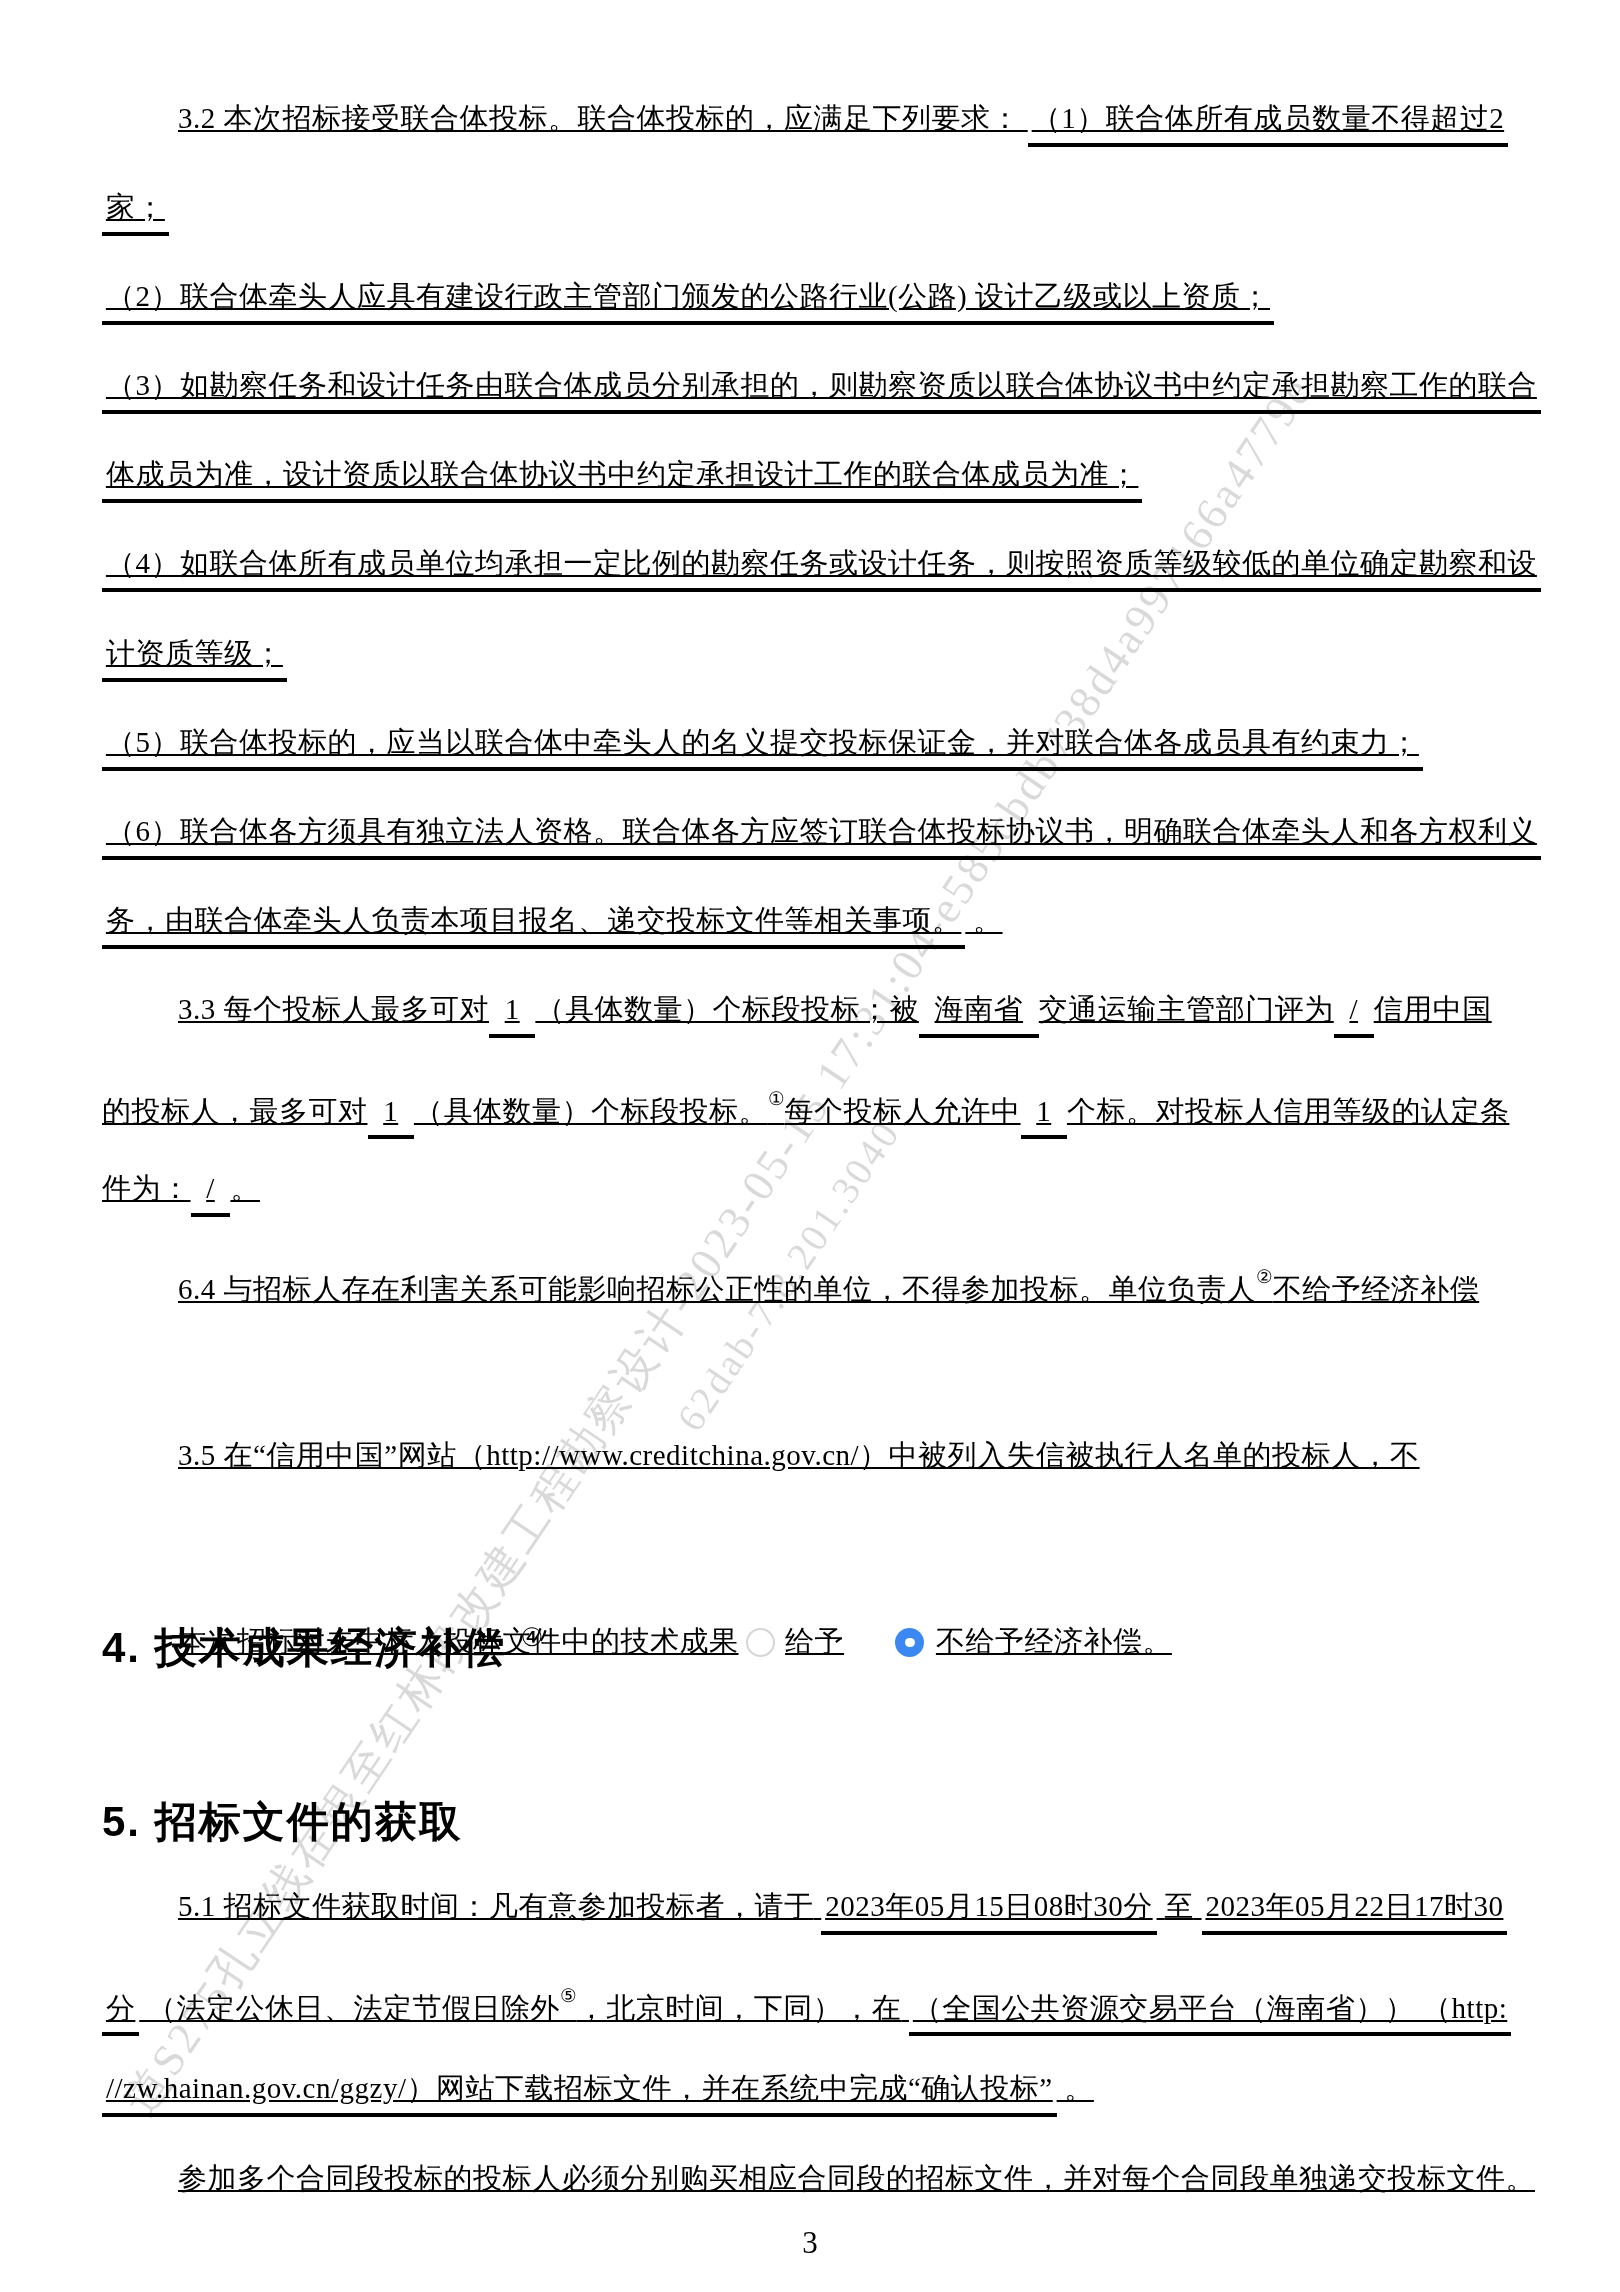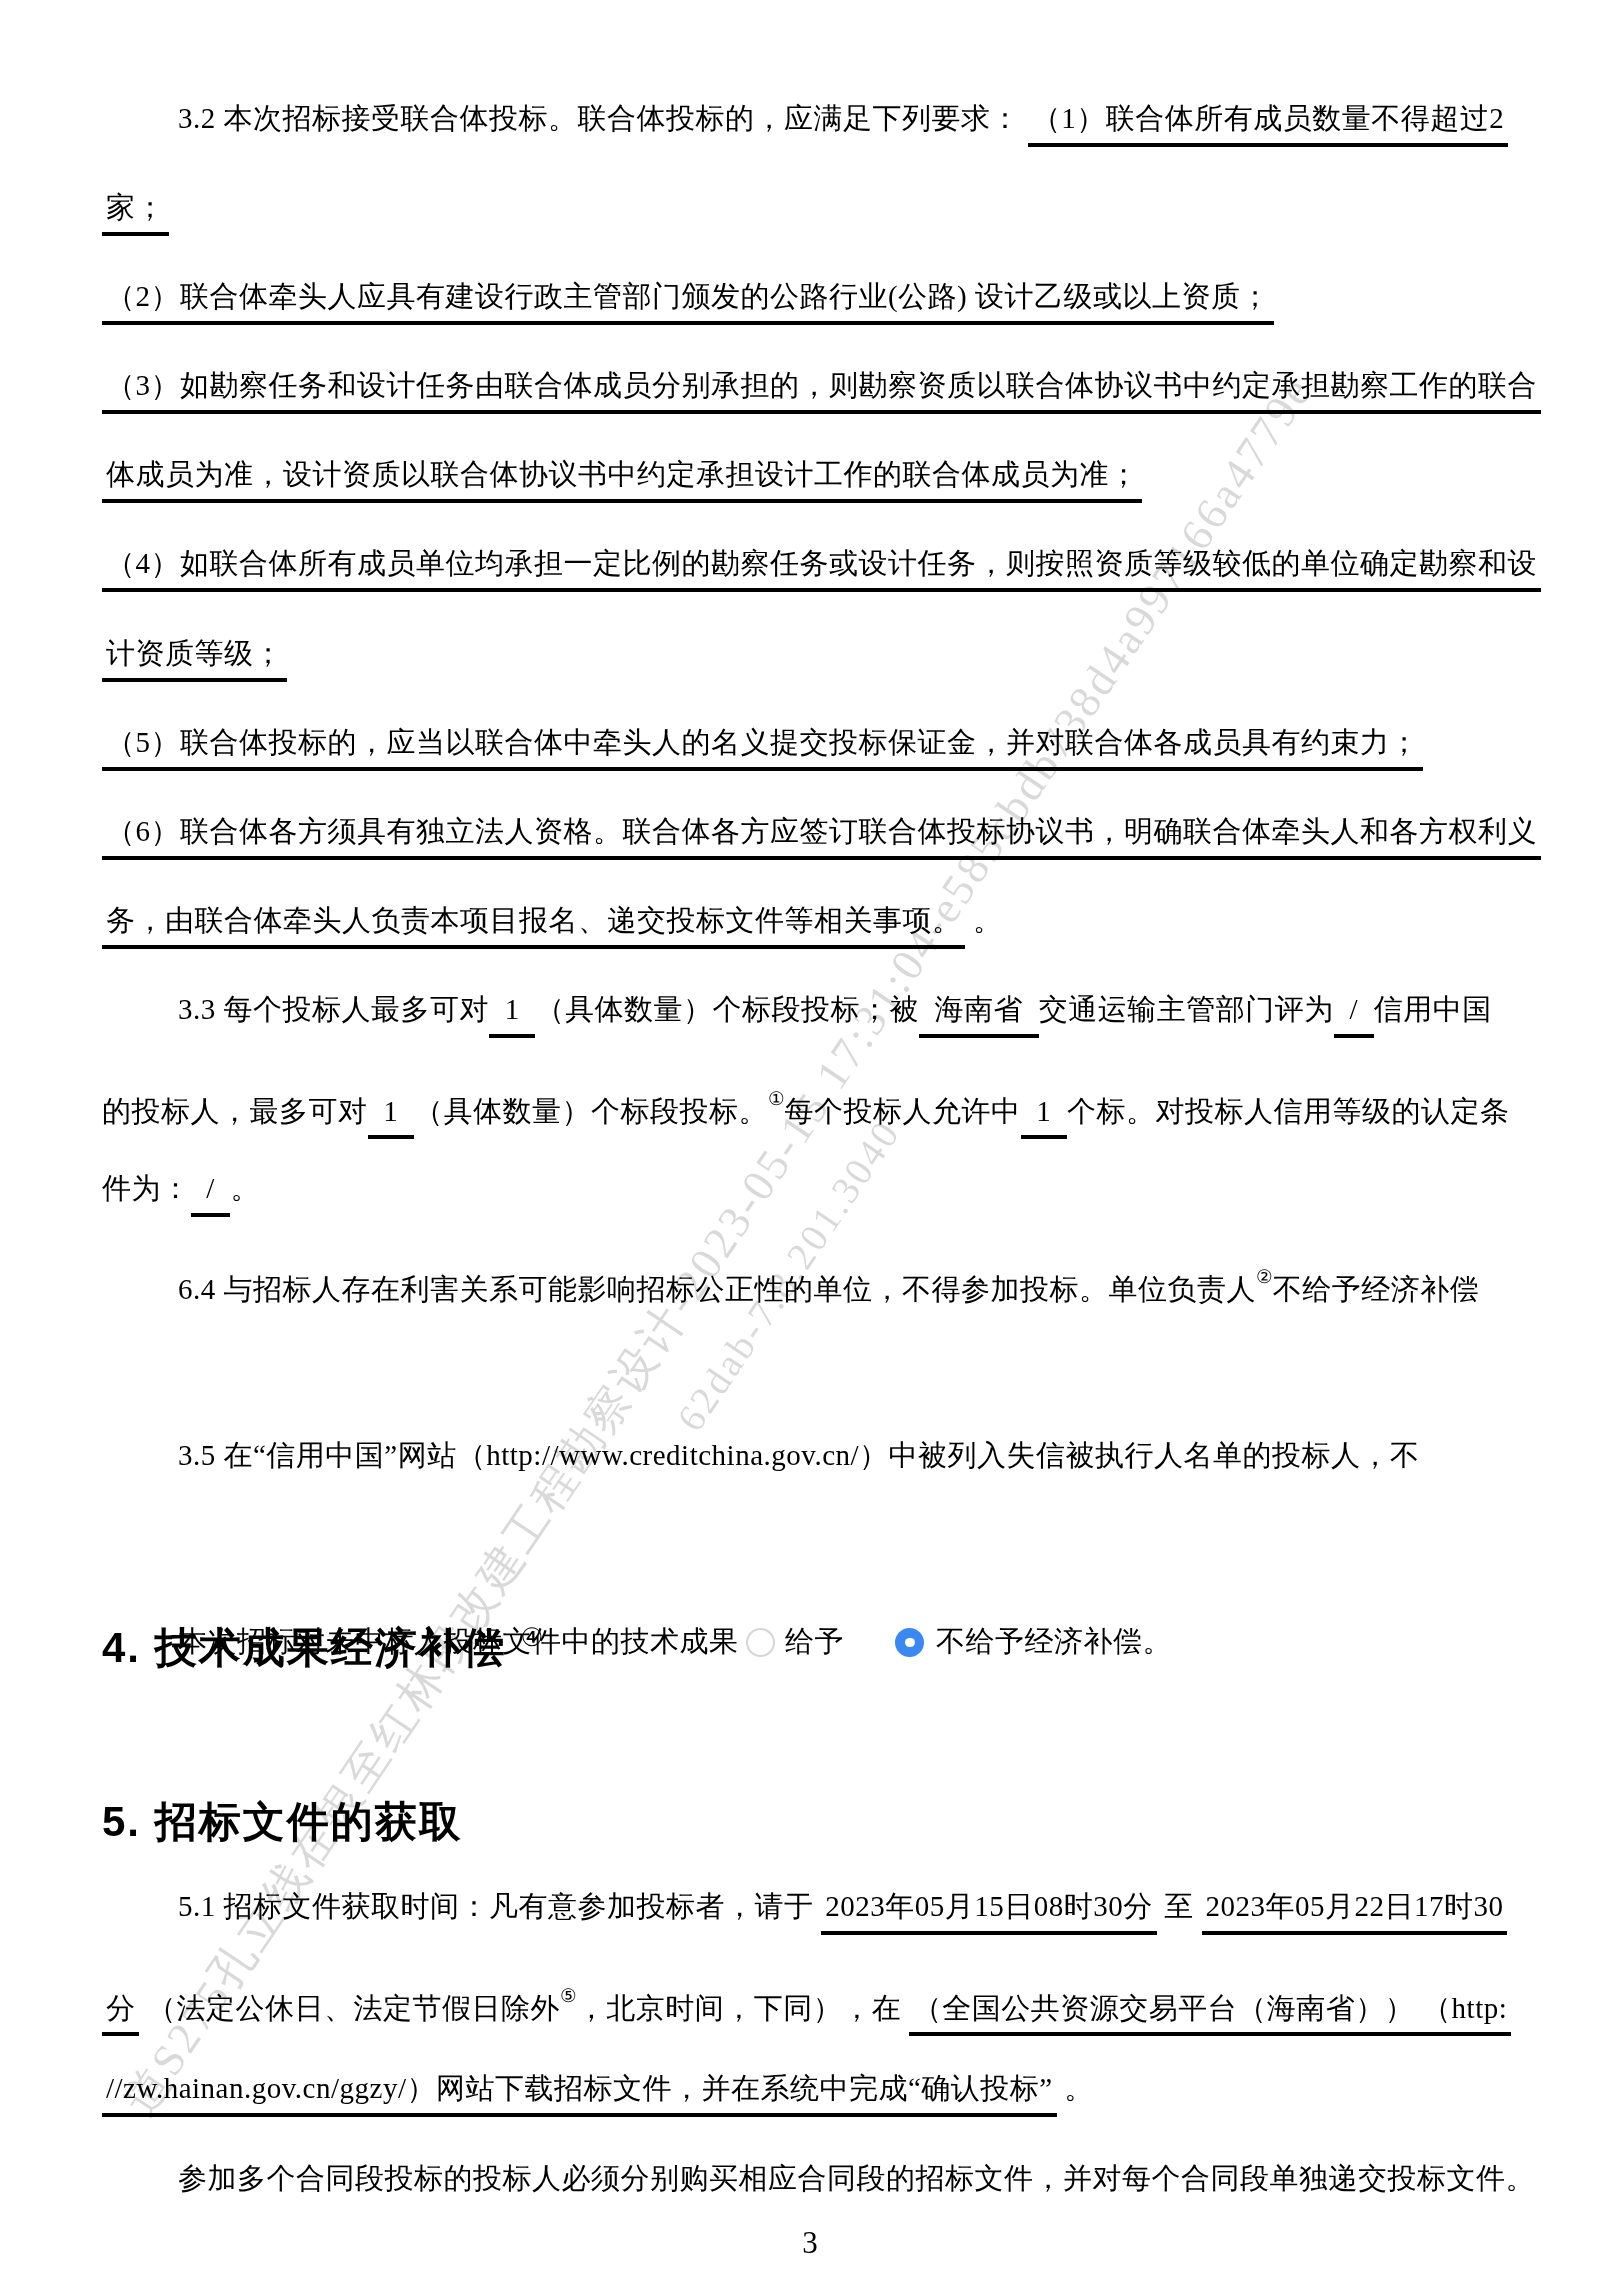--- a/index.html
+++ b/index.html
@@ -1,19 +1,19 @@
 <!DOCTYPE html>
 <html><head>
 <meta charset="utf-8">
 <style>
   html,body{margin:0;padding:0;background:#888;}
   .page{position:relative;width:1620px;height:2293px;background:#fff;overflow:hidden;
         font-family:"Liberation Serif","DejaVu Serif",serif;color:#000;margin:0 auto;}
   .ln{position:absolute;left:102px;width:1390px;height:90px;line-height:90px;
-      font-size:29px;white-space:nowrap;letter-spacing:0.5px;}
+      font-size:29px;white-space:nowrap;letter-spacing:0.5px;text-decoration:underline;}
   .ln.ind{padding-left:76px;width:1313px;}
   .u{border-bottom:4.9px solid #000;padding:0 3.9px 8.8px 3.9px;}
   .bl{border-bottom:4.9px solid #000;padding:0 15.7px 8.8px 15.7px;}
   .sp{font-size:18.6px;vertical-align:15.7px;letter-spacing:0;}
   .h{position:absolute;left:102px;height:63px;line-height:51px;font-size:42px;font-weight:700;
      font-family:"Liberation Sans","DejaVu Sans",sans-serif;letter-spacing:2px;white-space:nowrap;}
   .h .hsup{font-size:25.5px;vertical-align:15.7px;font-weight:400;letter-spacing:0;
      font-family:"Liberation Serif","DejaVu Serif",serif;}
   .radio{display:inline-block;width:29px;height:29px;border-radius:50%;vertical-align:-5.9px;box-sizing:border-box;}
   .radio.off{background:#fff;border:2px solid #d6d6d6;margin:0 9.8px 0 7.8px;}

